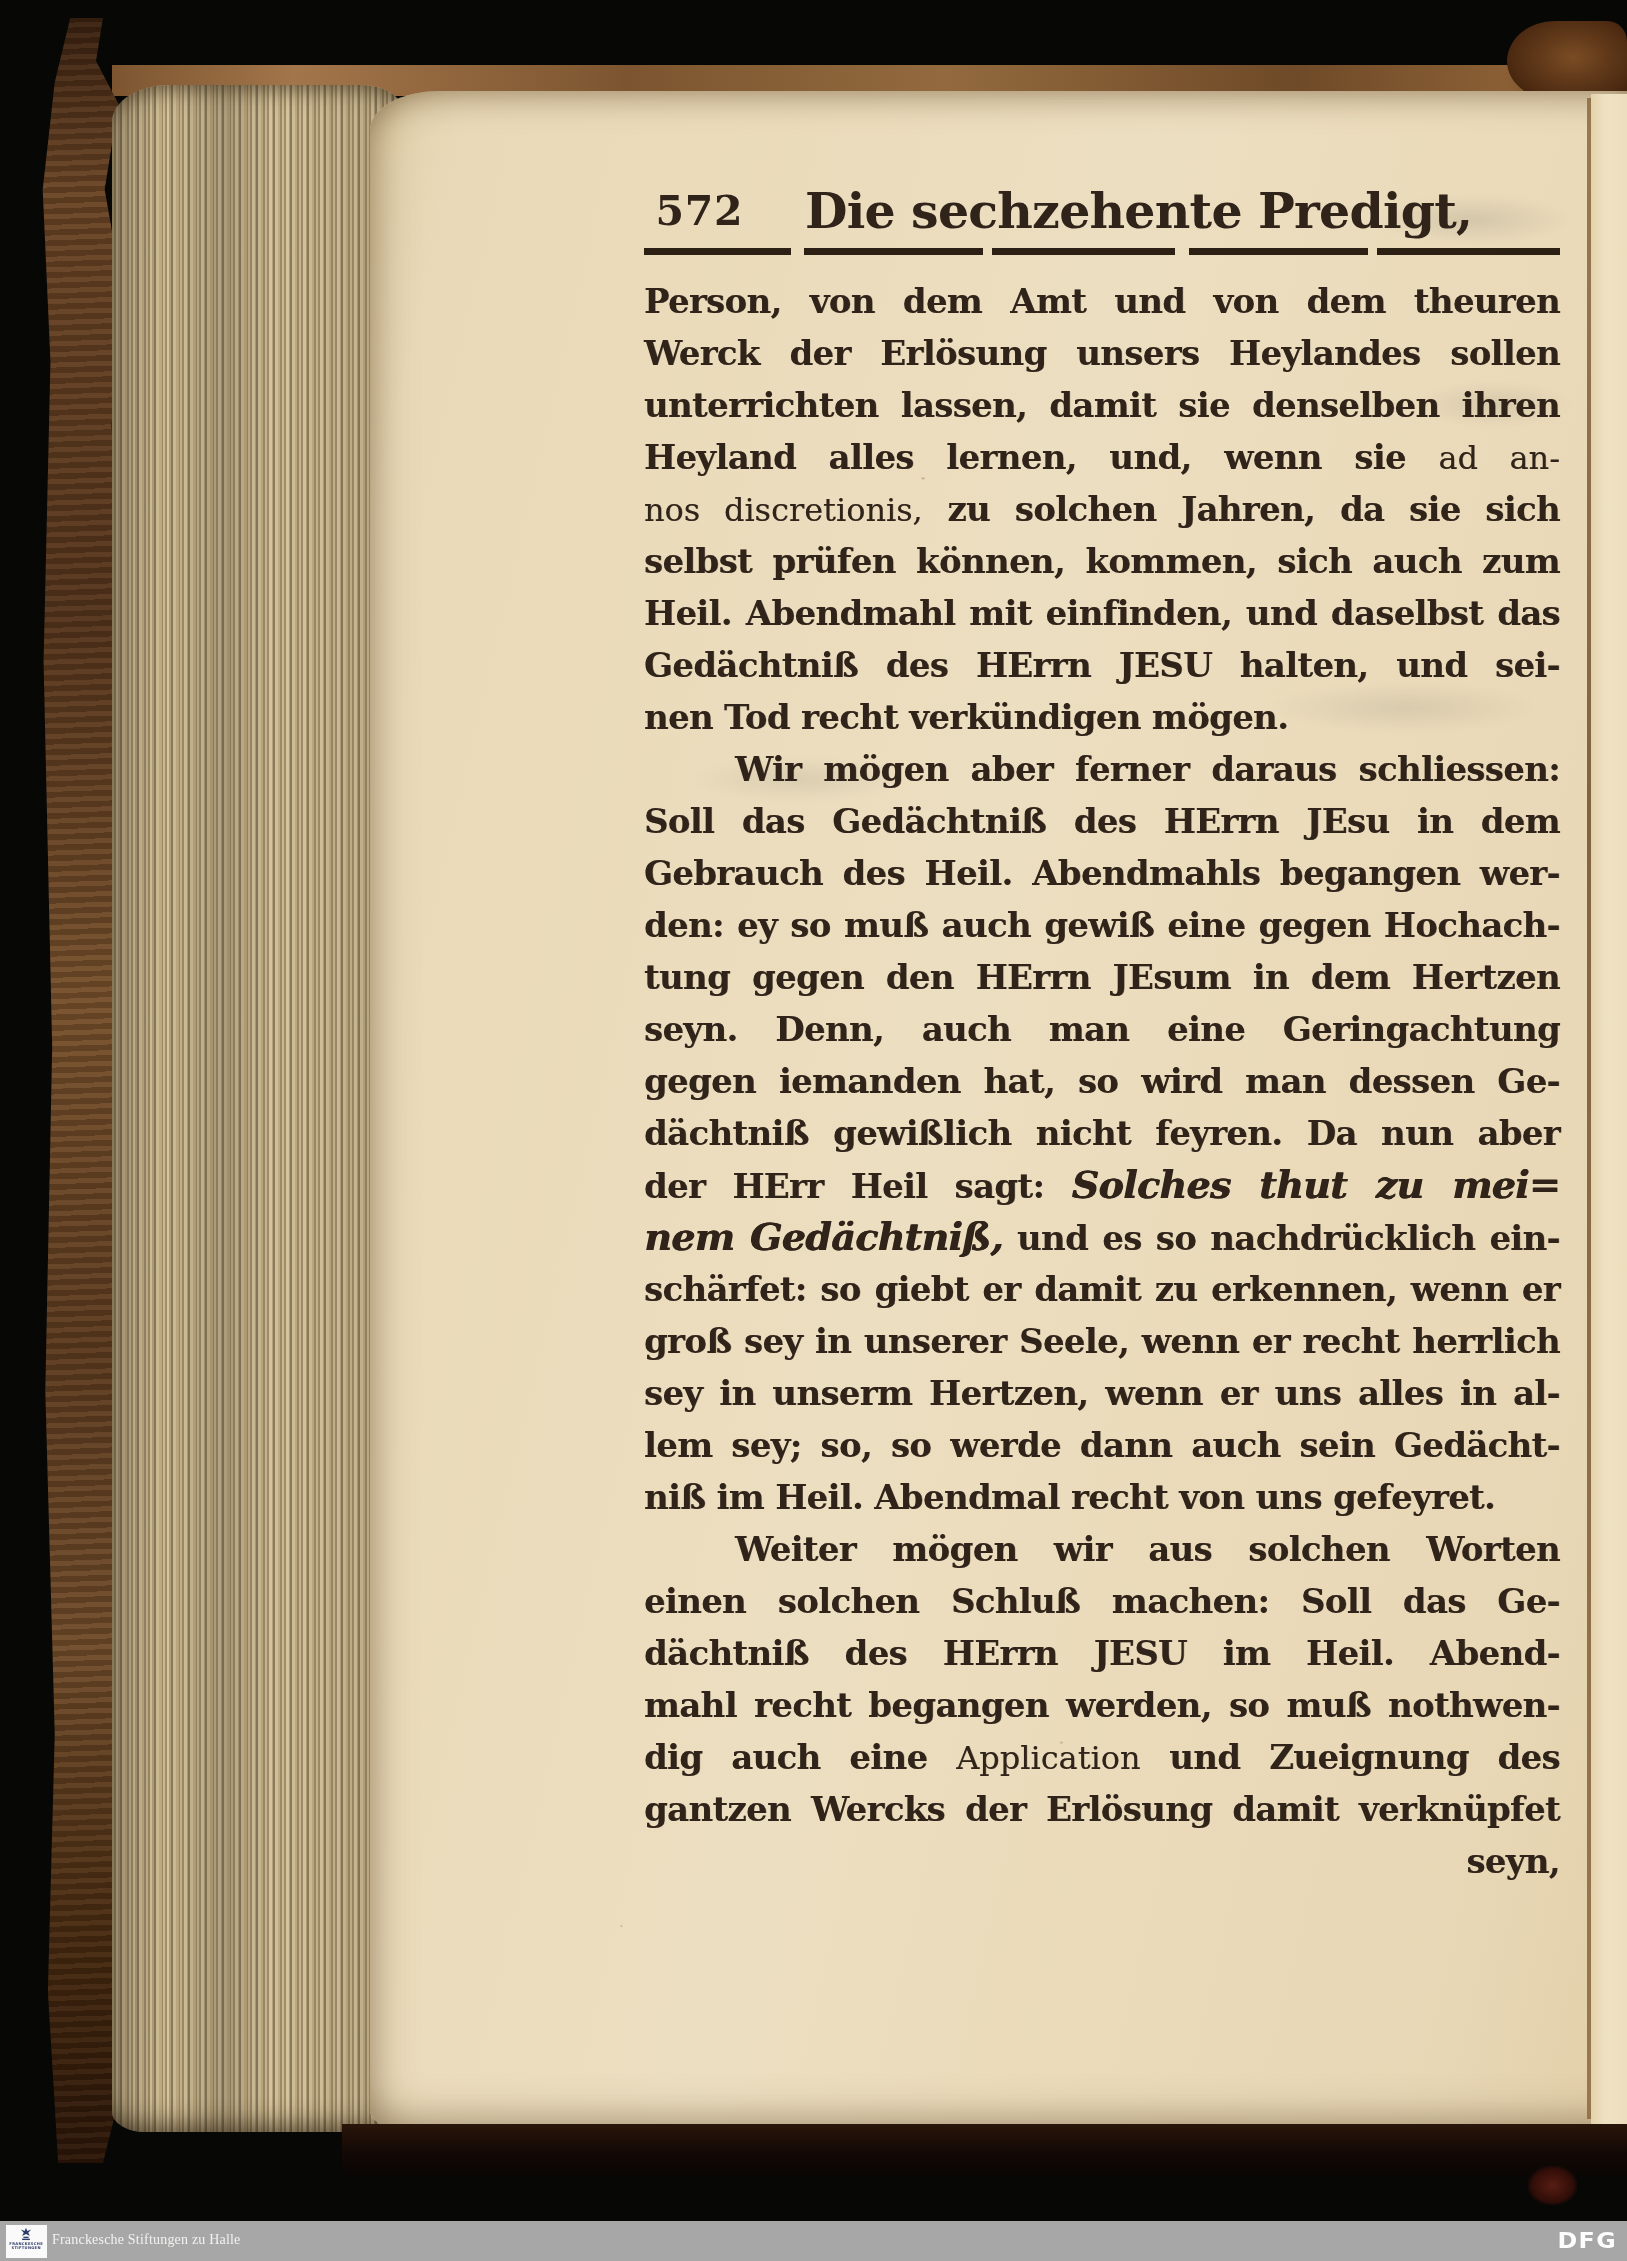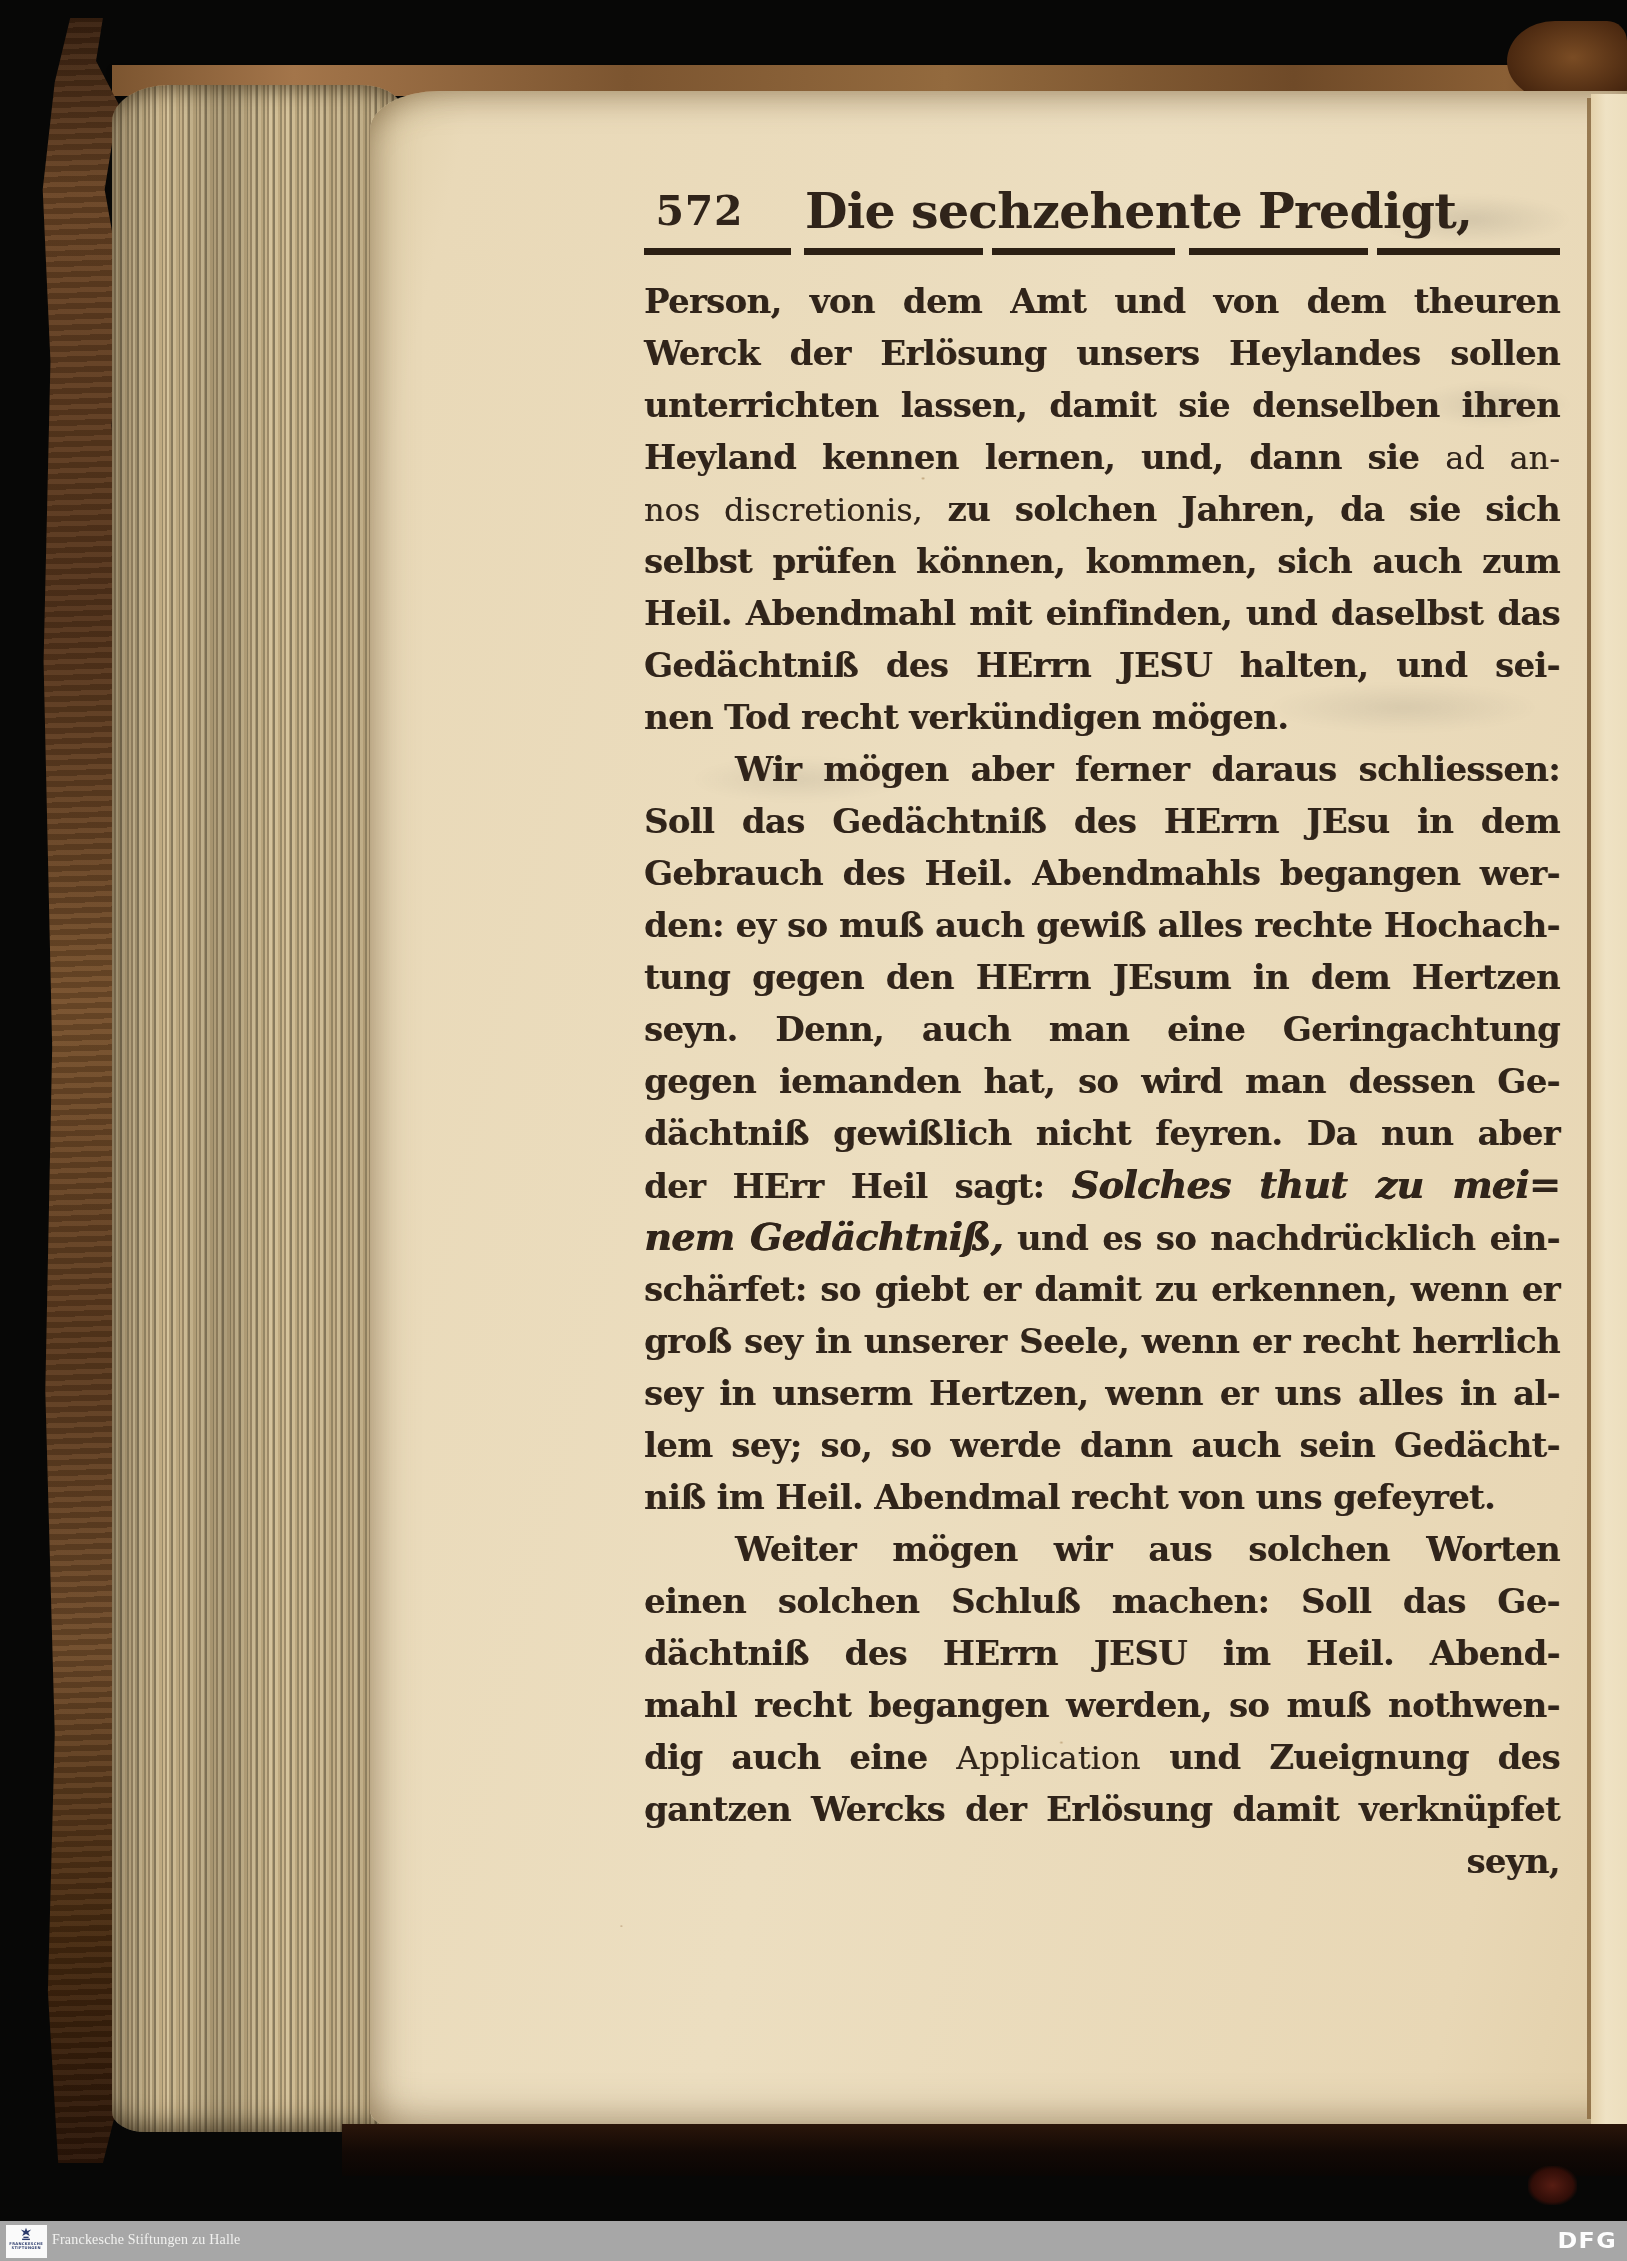--- a/index.html
+++ b/index.html
@@ -105,30 +105,30 @@
   <div class="text-block">
     <div class="header-row">
       <span class="page-num">572</span>
       <span class="header-title">Die sechzehente Predigt,</span>
       <div class="header-rule"></div>
     </div>
     <div class="lines">
         <div class="line"><span class="seg-f">Person, von dem Amt und von dem theuren</span></div>
         <div class="line"><span class="seg-f">Werck der Erlösung unsers Heylandes sollen</span></div>
         <div class="line"><span class="seg-f">unterrichten lassen, damit sie denselben ihren</span></div>
-        <div class="line"><span class="seg-f">Heyland kennen lernen, und, dann sie </span><span class="seg-l">ad an-</span></div>
+        <div class="line"><span class="seg-f">Heyland alles lernen, und, wenn sie </span><span class="seg-l">ad an-</span></div>
         <div class="line"><span class="seg-l">nos discretionis,</span><span class="seg-f"> zu solchen Jahren, da sie sich</span></div>
         <div class="line"><span class="seg-f">selbst prüfen können, kommen, sich auch zum</span></div>
         <div class="line"><span class="seg-f">Heil. Abendmahl mit einfinden, und daselbst das</span></div>
         <div class="line"><span class="seg-f">Gedächtniß des HErrn JESU halten, und sei-</span></div>
         <div class="line end"><span class="seg-f">nen Tod recht verkündigen mögen.</span></div>
         <div class="line indent"><span class="seg-f">Wir mögen aber ferner daraus schliessen:</span></div>
         <div class="line"><span class="seg-f">Soll das Gedächtniß des HErrn JEsu in dem</span></div>
         <div class="line"><span class="seg-f">Gebrauch des Heil. Abendmahls begangen wer-</span></div>
-        <div class="line"><span class="seg-f">den: ey so muß auch gewiß alles rechte Hochach-</span></div>
+        <div class="line"><span class="seg-f">den: ey so muß auch gewiß eine gegen Hochach-</span></div>
         <div class="line"><span class="seg-f">tung gegen den HErrn JEsum in dem Hertzen</span></div>
         <div class="line"><span class="seg-f">seyn.  Denn, auch man eine Geringachtung</span></div>
         <div class="line"><span class="seg-f">gegen iemanden hat, so wird man dessen Ge-</span></div>
         <div class="line"><span class="seg-f">dächtniß gewißlich nicht feyren.  Da nun aber</span></div>
         <div class="line"><span class="seg-f">der HErr Heil sagt: </span><span class="seg-b">Solches thut zu mei=</span></div>
         <div class="line"><span class="seg-b">nem Gedächtniß,</span><span class="seg-f"> und es so nachdrücklich ein-</span></div>
         <div class="line"><span class="seg-f">schärfet: so giebt er damit zu erkennen, wenn er</span></div>
         <div class="line"><span class="seg-f">groß sey in unserer Seele, wenn er recht herrlich</span></div>
         <div class="line"><span class="seg-f">sey in unserm Hertzen, wenn er uns alles in al-</span></div>
         <div class="line"><span class="seg-f">lem sey; so, so werde dann auch sein Gedächt-</span></div>

